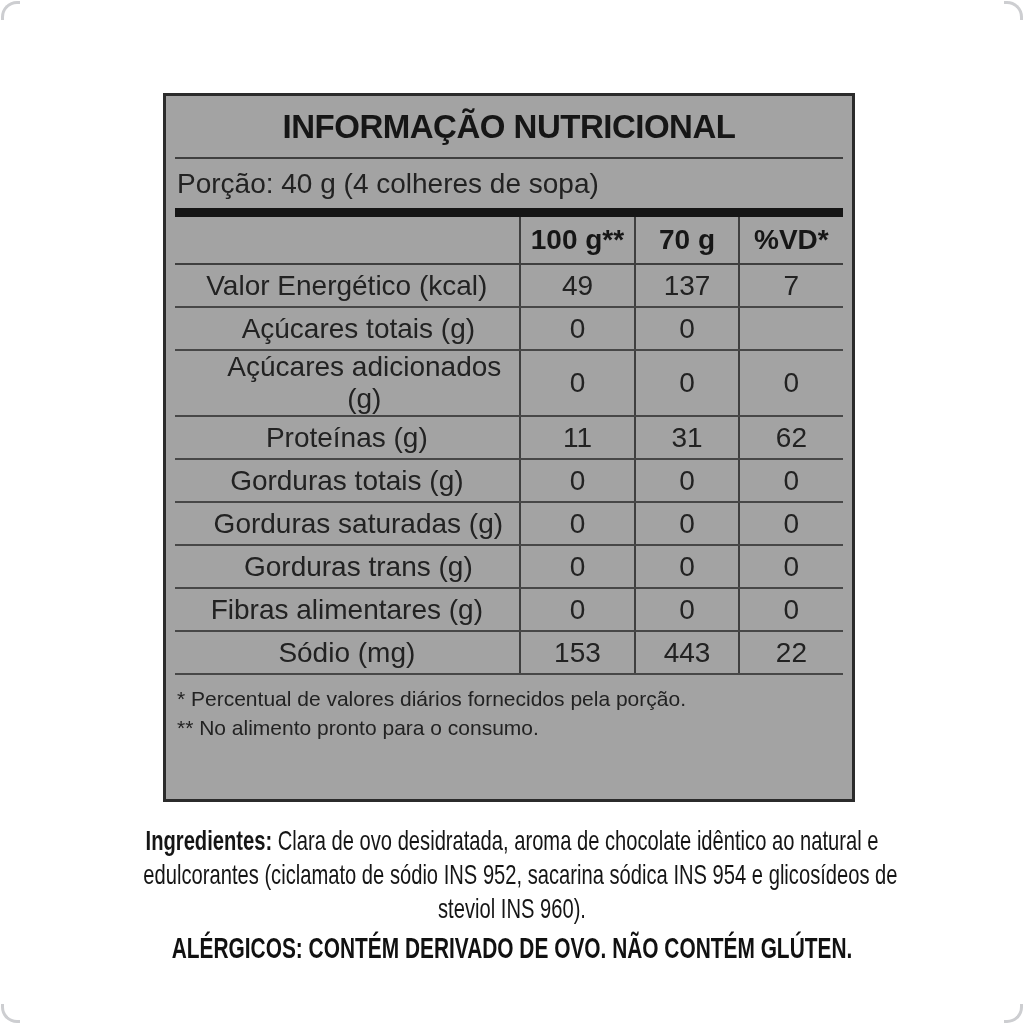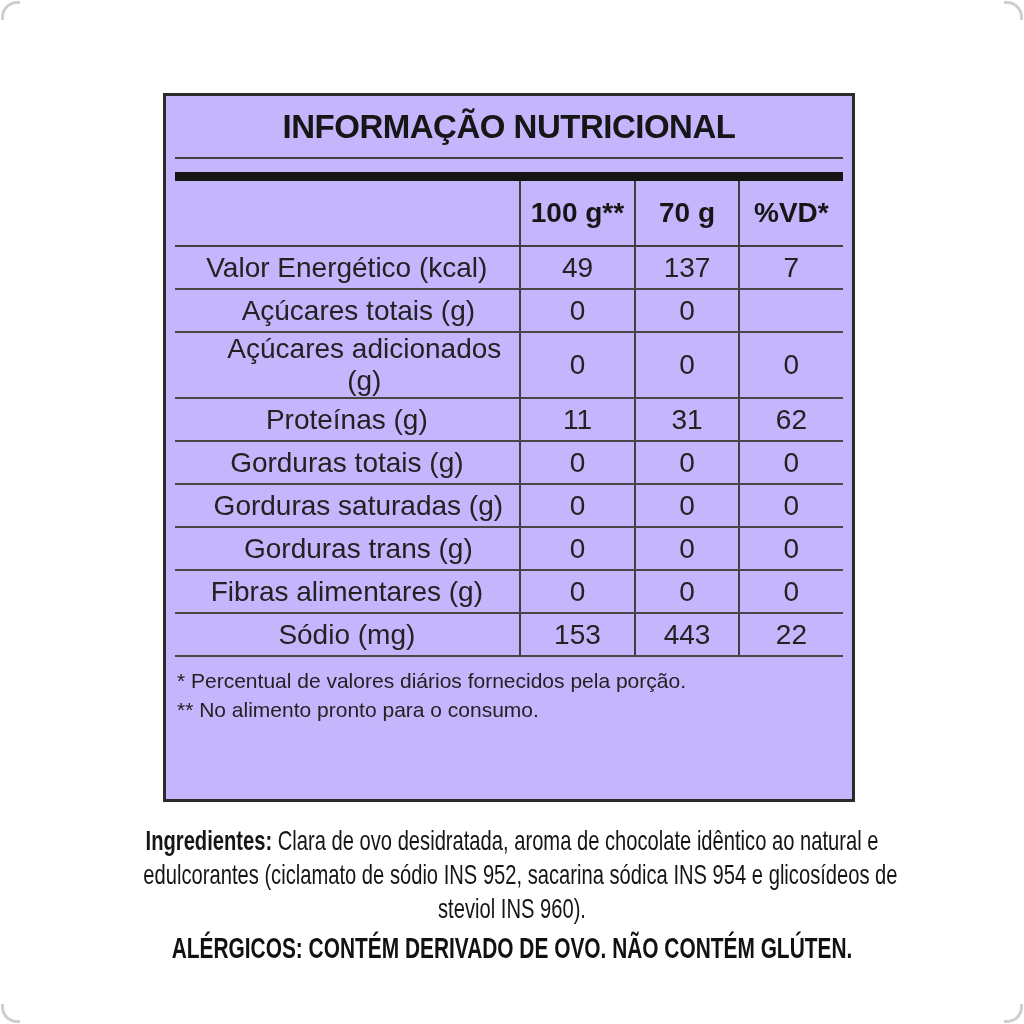--- a/index.html
+++ b/index.html
@@ -10,33 +10,33 @@
   }
   
   .corner { position:absolute; width:16px; height:16px; border:3px solid #cdced1; }
   .corner.tl { left:1px; top:1px;  border-right:none; border-bottom:none; border-top-left-radius:16px; }
   .corner.tr { right:1px; top:1px; border-left:none;  border-bottom:none; border-top-right-radius:16px; }
   .corner.bl { left:1px; bottom:1px;  border-right:none; border-top:none; border-bottom-left-radius:16px; }
   .corner.br { right:1px; bottom:1px; border-left:none;  border-top:none; border-bottom-right-radius:16px; }
 
   .nutri-box {
     position:absolute; left:163px; top:93px; width:692px; height:709px;
-    border:3px solid #2b2b2b; box-sizing:border-box; padding:0 9px; background:#c4b5fd;
+    border:3px solid #2b2b2b; box-sizing:border-box; padding:0 9px; background:#a3a3a3;
   }
   .title {
     text-align:center; font-weight:700; font-size:33px; letter-spacing:-0.5px;
     padding:12px 0 11px; border-bottom:2px solid #3f3f3f; color:#161616;
   }
   .serving { font-size:28px; line-height:36px; padding:7px 2px 6px; color:#222; }
   .thick-bar { height:9px; background:#151515; }
 
   table.nutri { width:100%; border-collapse:collapse; table-layout:fixed; }
   table.nutri th {
     font-weight:700; font-size:28px; height:44px; text-align:center;
-    border-bottom:2px solid #3f3f3f; color:#161616; padding:10px;
+    border-bottom:2px solid #3f3f3f; color:#161616; padding:1px;
   }
   table.nutri td {
     height:41px; border-bottom:2px solid #474747; font-size:28px; color:#222; padding:0;
   }
   table.nutri .vcol { border-left:2px solid #3f3f3f; text-align:center; }
   td.rlabel { text-align:center; padding-left:10px; }
   td.rlabel.indent-1 { padding-left:23px; }
   td.rlabel.indent-2 { padding-left:35px; }
 
   .footnotes { font-size:21px; line-height:29px; padding:9px 2px 0; color:#222; }
@@ -54,20 +54,21 @@
 
 <div class="corner tl"></div>
 <div class="corner tr"></div>
 <div class="corner bl"></div>
 <div class="corner br"></div>
 
 <div class="nutri-box">
   <div class="title">INFORMAÇÃO NUTRICIONAL</div>
 
   <div class="serving">
+    <div>Porção: 40 g (4 colheres de sopa)</div>
   </div>
 
   <div class="thick-bar"></div>
 
   <table class="nutri">
     <colgroup>
         <col style="width:51.6%">
         <col style="width:17.3%">
         <col style="width:15.5%">
         <col style="width:15.6%">

